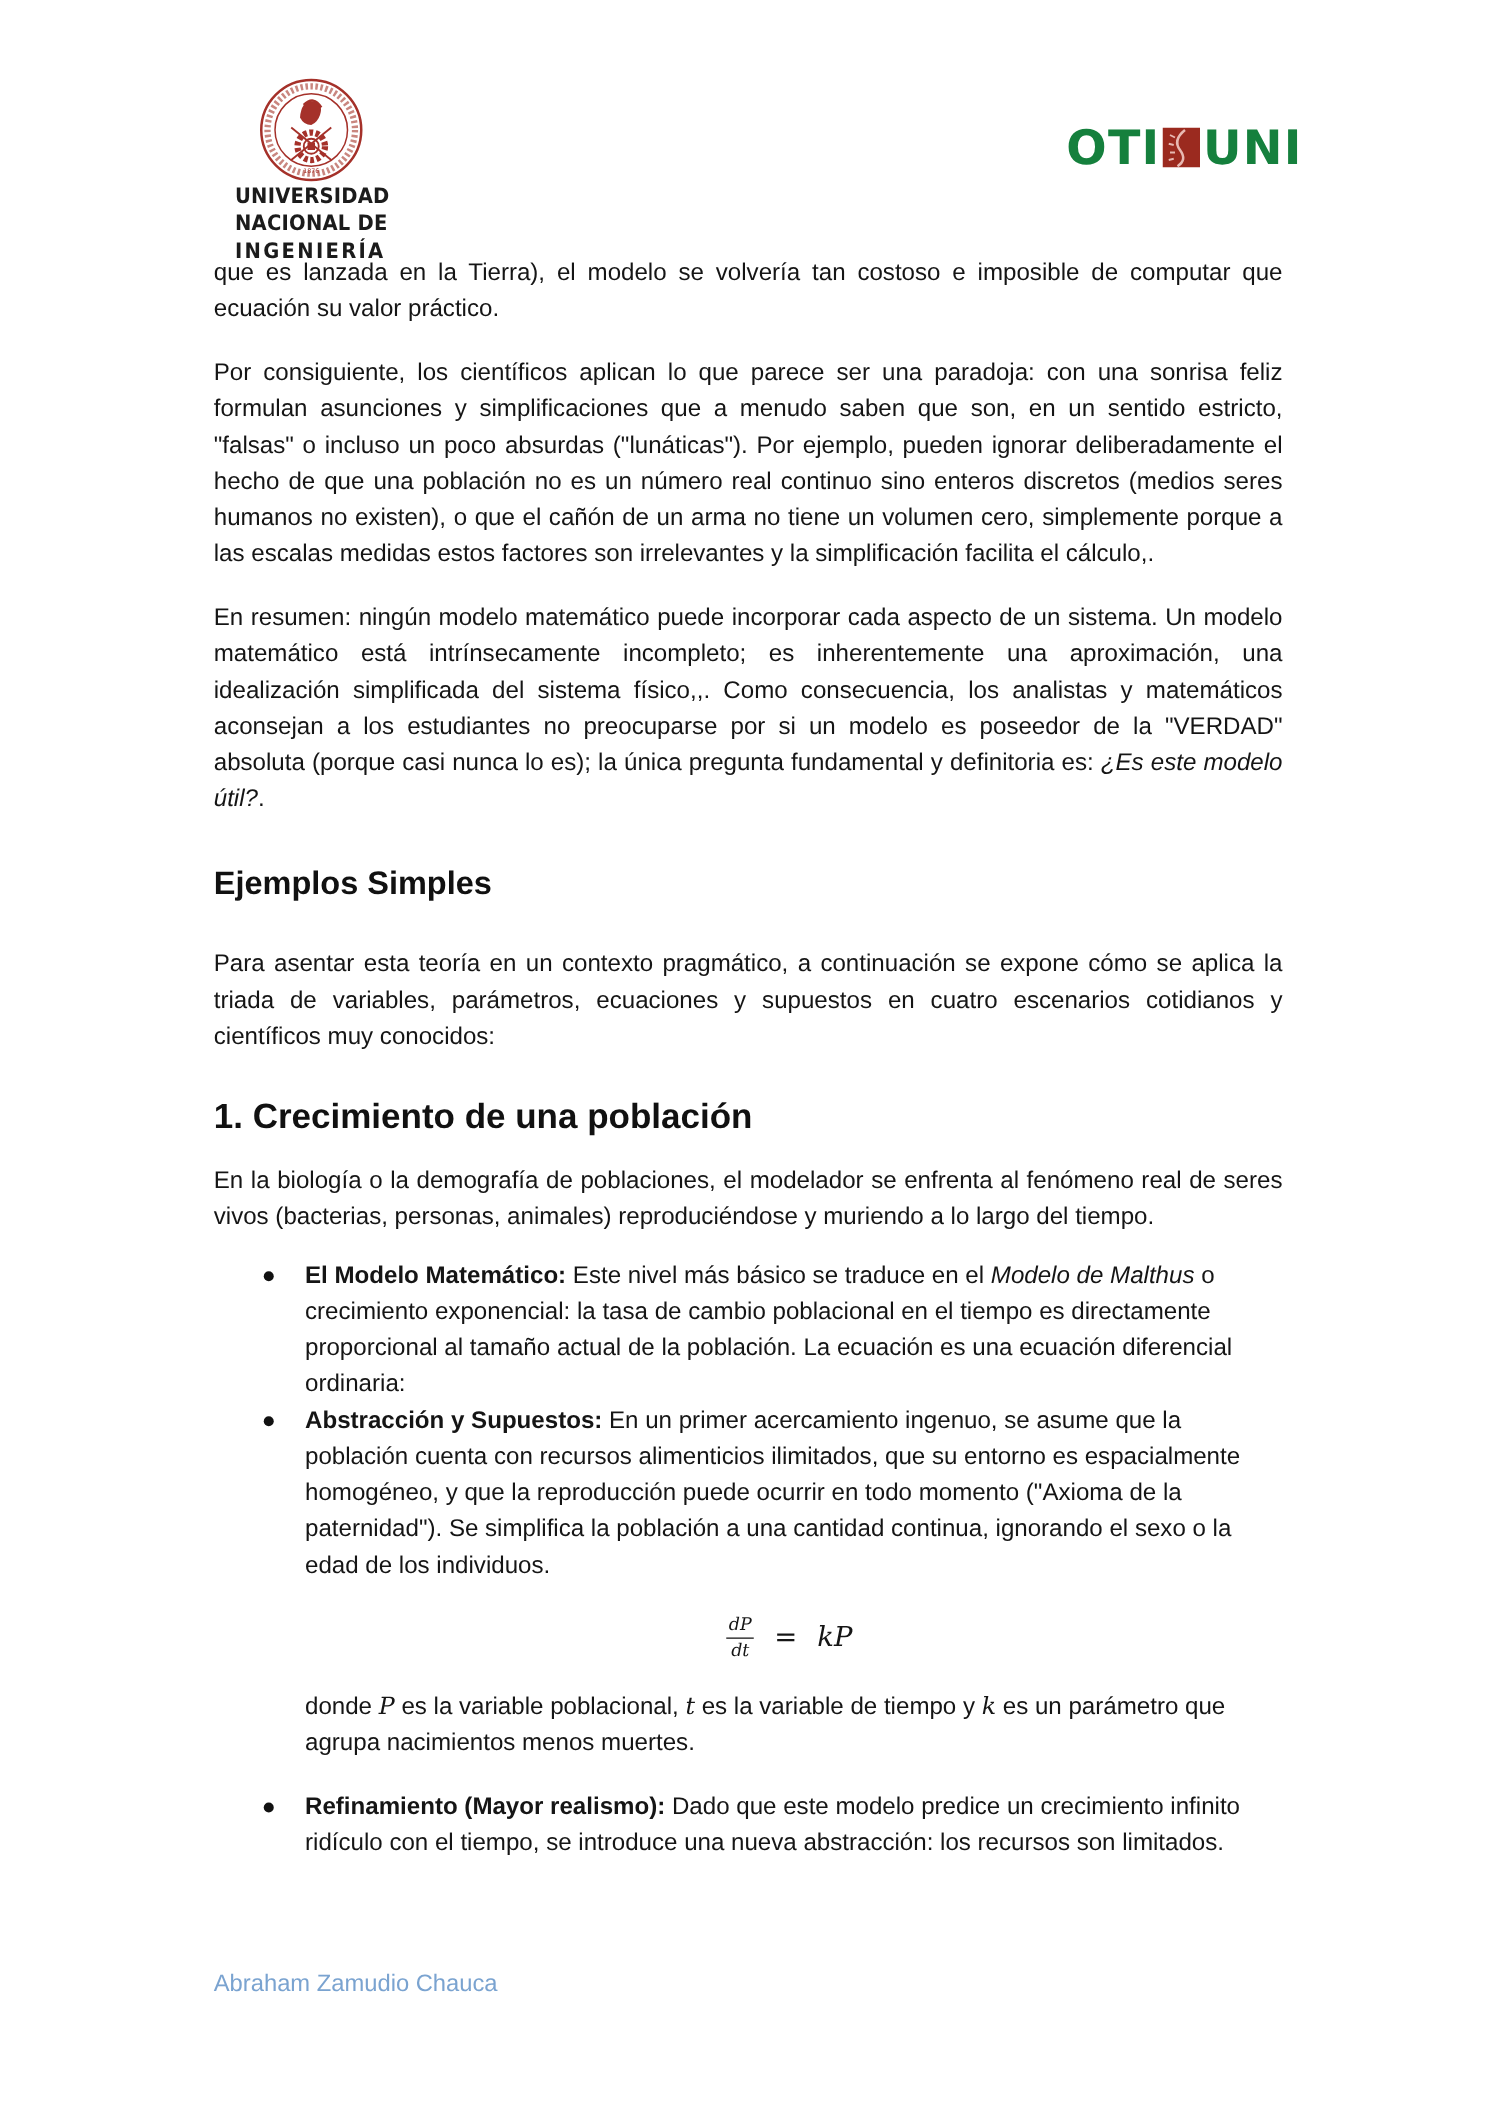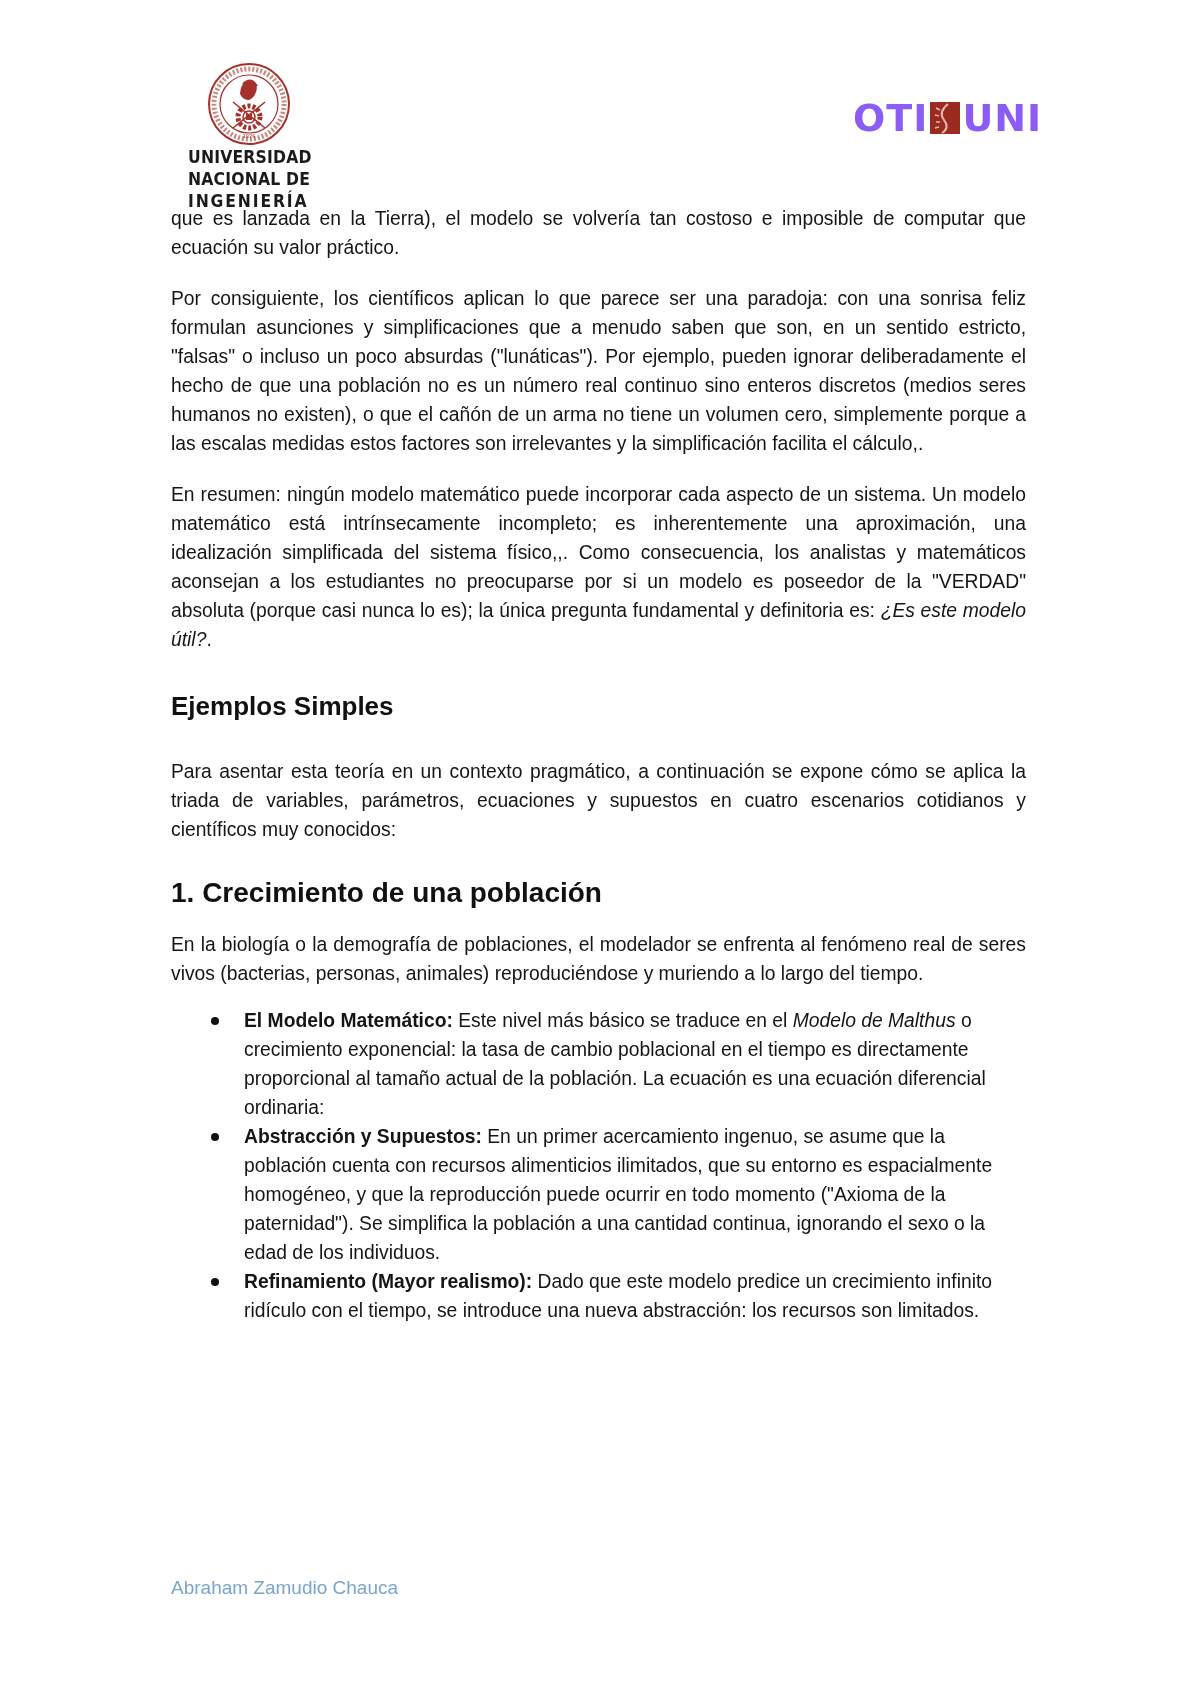--- a/index.html
+++ b/index.html
@@ -27,21 +27,21 @@
   .uni-name .l3 { letter-spacing: 2px; }
   .oti-logo {
     position: absolute; left: 853px; top: 100px;
     display: flex; align-items: center; height: 36px;
   }
   .oti-text {
     font-family: "DejaVu Sans", sans-serif;
     font-weight: bold;
     font-size: 38px;
     line-height: 36px;
-    color: #8b5cf6;
+    color: #15803d;
     letter-spacing: 1px;
   }
   .oti-mark { width: 30px; height: 32px; margin: 0 2px; }
 
   .content {
     position: absolute;
     left: 171px;
     top: 204px;
     width: 855px;
     font-family: "Liberation Sans", sans-serif;
@@ -156,21 +156,32 @@
     <li class="bullet">
       <span class="dot"></span>
       <b>El Modelo Matemático:</b><span> Este nivel más básico se traduce en el </span><i>Modelo de Malthus</i><span> o crecimiento exponencial: la tasa de cambio poblacional en el tiempo es directamente proporcional al tamaño actual de la población. La ecuación es una ecuación diferencial ordinaria:</span>
     </li>
     <li class="bullet">
       <span class="dot"></span>
       <b>Abstracción y Supuestos:</b><span> En un primer acercamiento ingenuo, se asume que la población cuenta con recursos alimenticios ilimitados, que su entorno es espacialmente homogéneo, y que la reproducción puede ocurrir en todo momento ("Axioma de la paternidad"). Se simplifica la población a una cantidad continua, ignorando el sexo o la edad de los individuos.</span>
     </li>
   </ul>
 
+  <div class="equation">
+    <span class="frac">
+      <span class="num">dP</span>
+      <span class="den">dt</span>
+    </span>
+    <span class="eq-sign">=</span>
+    <span class="eq-rhs">kP</span>
+  </div>
 
+  <p class="after-eq">
+    <span>donde </span><span class="math-var">P</span><span> es la variable poblacional, </span><span class="math-var">t</span><span>  es la variable de tiempo y </span><span class="math-var">k</span><span> es un parámetro que agrupa nacimientos menos muertes.</span>
+  </p>
 
   <ul class="bullets" style="margin-top:0;">
     <li class="bullet">
       <span class="dot"></span>
       <b>Refinamiento (Mayor realismo):</b><span> Dado que este modelo predice un crecimiento infinito ridículo con el tiempo, se introduce una nueva abstracción: los recursos son limitados.</span>
     </li>
   </ul>
 </div>
 
 <div class="footer">Abraham Zamudio Chauca</div>

